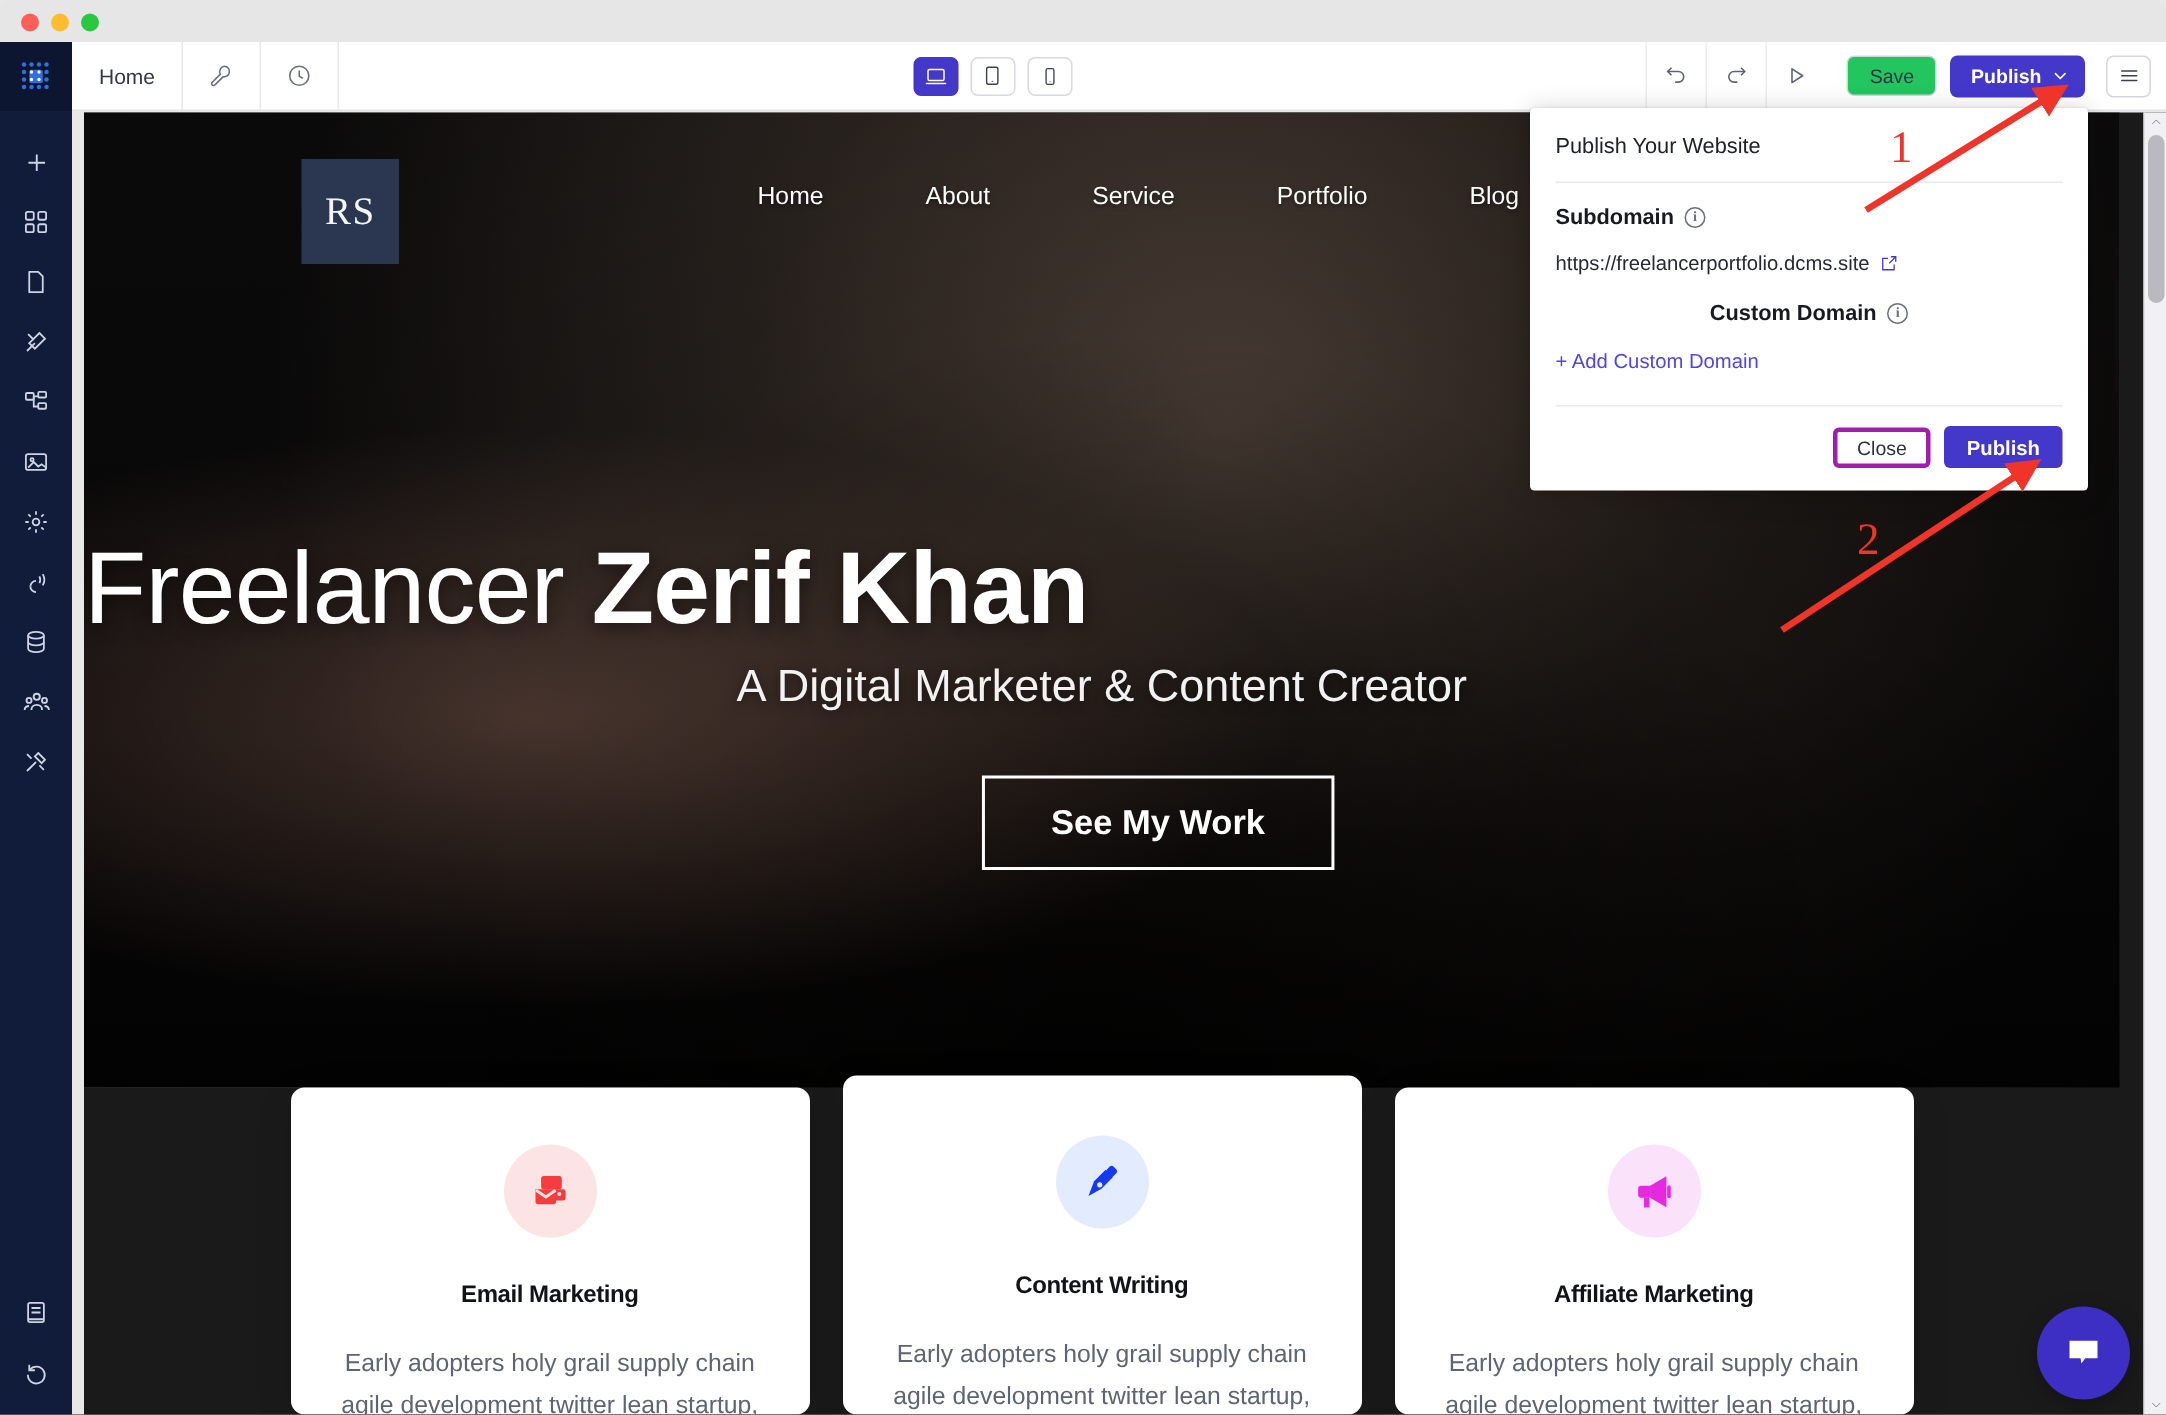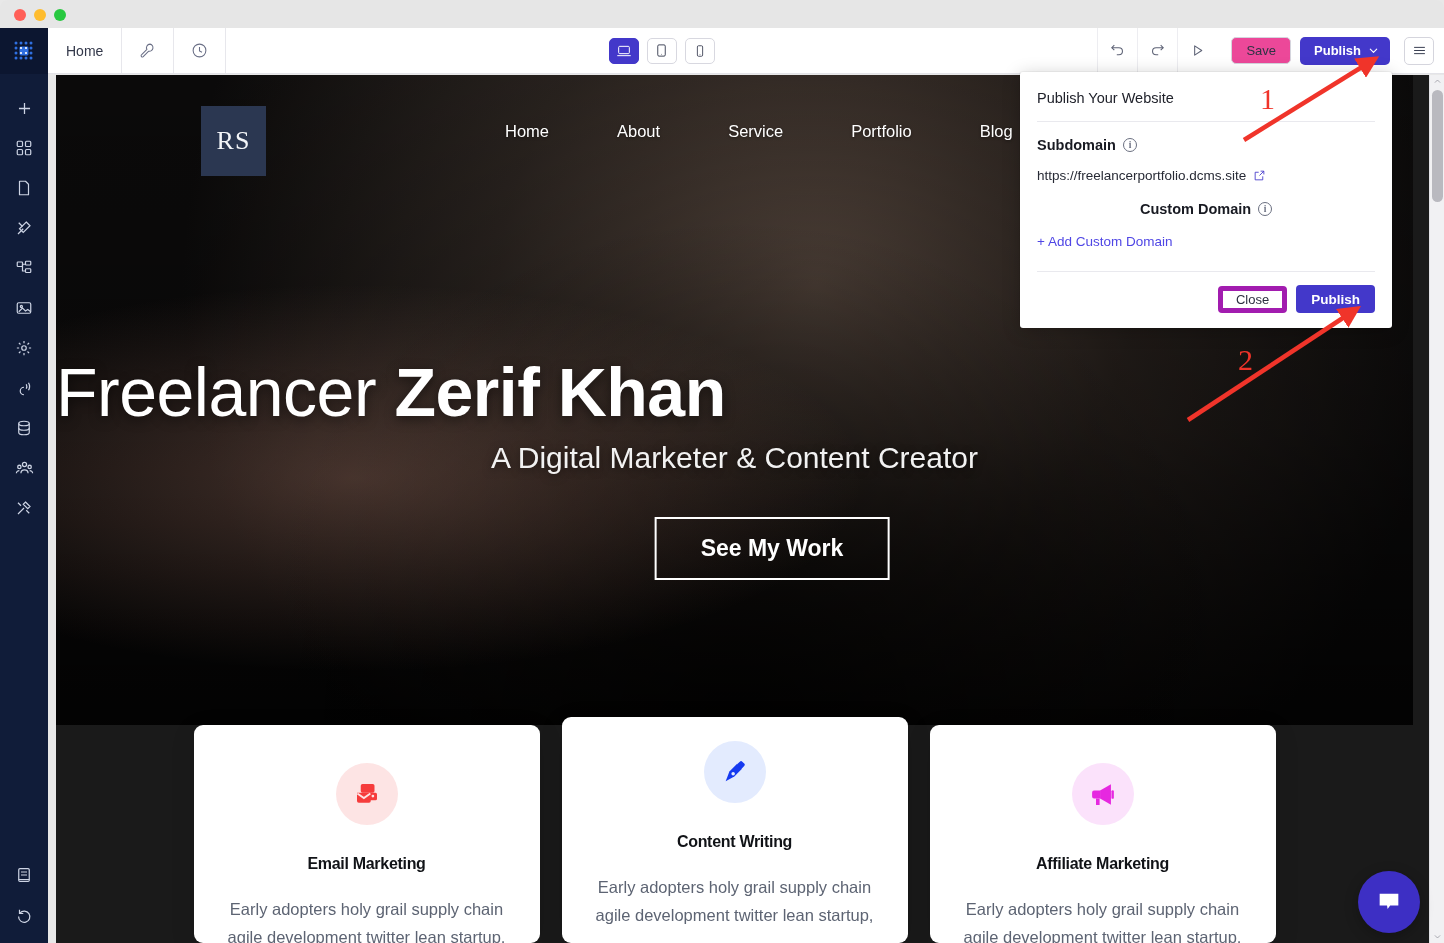--- a/index.html
+++ b/index.html
@@ -65,21 +65,21 @@
   .dev.active svg { stroke:#ffffff; }
 
   .tb-right { display:flex; align-items:center; height:100%; }
   .tb-act {
     width:40px; height:100%; display:flex; align-items:center; justify-content:center;
     border-left:1px solid #ededf1; cursor:pointer;
   }
   .tb-act svg { stroke:#5d6275; fill:none; stroke-width:1.5; }
   .btn-save {
     margin-left:14px; height:27px; padding:0 14px; border:1px solid #d5d5dd; border-radius:5px;
-    background:#ec4899; font-size:13px; color:#2e3344; cursor:pointer;
+    background:#22c55e; font-size:13px; color:#2e3344; cursor:pointer;
     display:flex; align-items:center; font-family:inherit;
   }
   .btn-publish {
     position:relative; margin-left:9px; height:28px; padding:0 11px 0 14px; border:none; border-radius:5px;
     background:#4338ca; color:#fff; font-size:13px; font-weight:700; cursor:pointer;
     display:flex; align-items:center; gap:7px; font-family:inherit;
   }
   .btn-menu {
     margin-left:14px; margin-right:10px; width:30px; height:28px;
     border:1px solid #d5d5dd; border-radius:5px; background:#fff;
@@ -147,21 +147,21 @@
   
   .cards {
     position:absolute; top:650px; left:0; width:1357px; height:218px;
     display:flex; justify-content:center; gap:22px;
   }
   .card {
     width:346px; background:#ffffff; border-radius:9px;
     padding-top:38px; text-align:center;
     box-shadow:0 6px 26px rgba(0,0,0,.10);
   }
-  .card.mid { margin-top:-8px; padding-top:24px; }
+  .card.mid { margin-top:-8px; padding-top:40px; }
   .ico-wrap {
     width:62px; height:62px; border-radius:50%; margin:0 auto 30px;
     display:flex; align-items:center; justify-content:center;
   }
   .card h3 { font-size:16px; color:#111317; font-weight:800; margin-bottom:22px; letter-spacing:-.3px; }
   .card p { font-size:16.5px; line-height:1.72; color:#5d6473; padding:0 28px; }
 
   
   .popover {
     position:absolute; top:72px; left:1020px; width:372px;
@@ -188,21 +188,21 @@
   }
   .pop-url svg { stroke:#4338ca; fill:none; stroke-width:1.6; }
   .pop-add {
     font-size:13.5px; color:#4f46e5; cursor:pointer; margin-bottom:18px; display:inline-block;
   }
   .pop-foot {
     display:flex; justify-content:flex-end; align-items:center; gap:9px;
     padding:13px 17px 15px;
   }
   .pop-close {
-    height:27px; padding:0 13px; border:5px solid #a21caf; border-radius:4px;
+    height:27px; padding:0 13px; border:3px solid #a21caf; border-radius:4px;
     background:#fff; font-size:13px; color:#2c3040; cursor:pointer; font-family:inherit;
   }
   .pop-publish {
     height:28px; padding:0 15px; border:none; border-radius:4px;
     background:#4338ca; color:#fff; font-size:13.5px; font-weight:700;
     cursor:pointer; font-family:inherit;
   }
 
   
   .annot { position:absolute; inset:0; pointer-events:none; z-index:80; }

